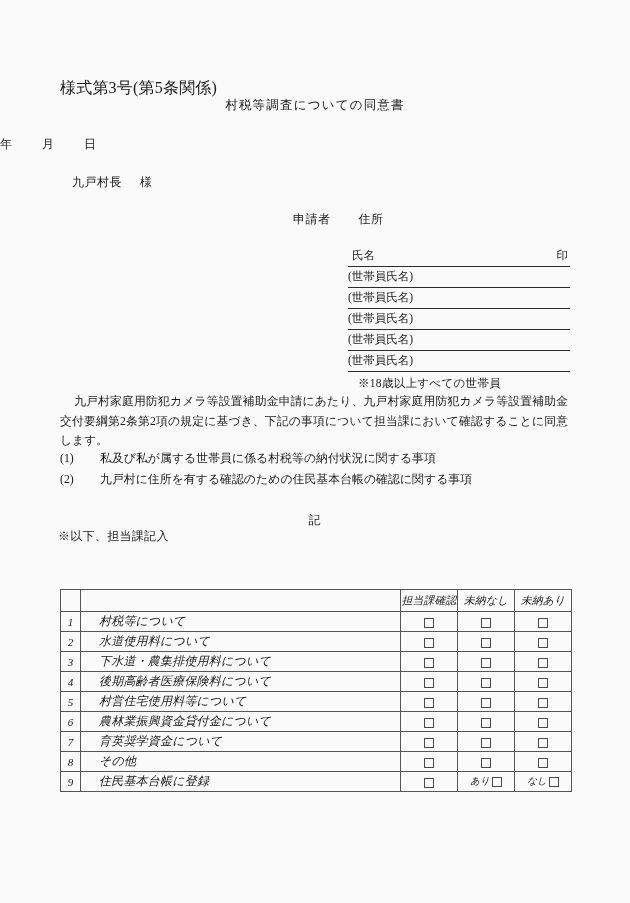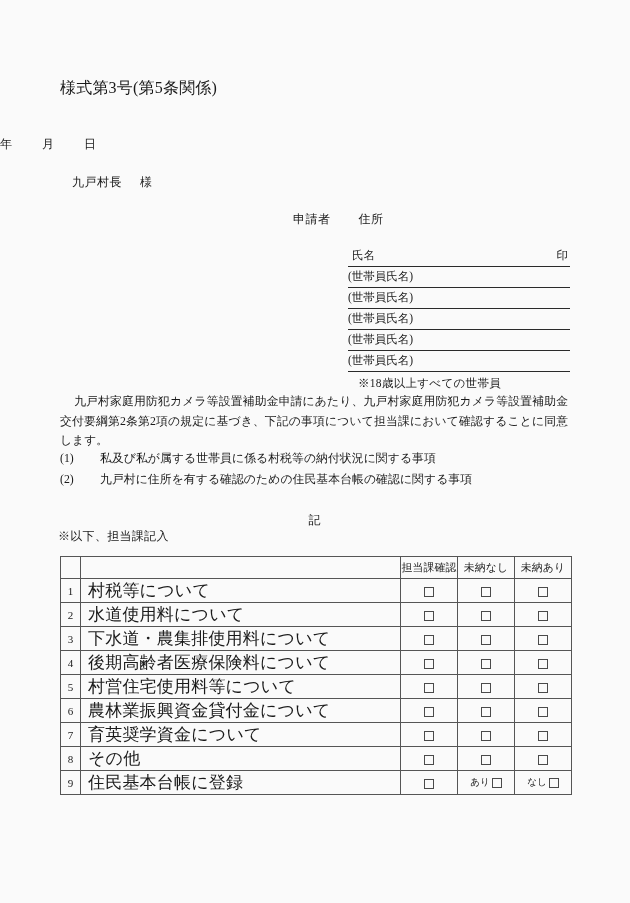--- a/index.html
+++ b/index.html
@@ -132,25 +132,26 @@
   #note-staff {
     left: 58px; top: 528px;
     font-size: 12px;
     letter-spacing: 0.3px;
   }
 
   
   #check-table {
     position: absolute;
     left: 60px;
-    top: 556px;
+    top: 589px;
     width: 512px;
     border-collapse: collapse;
     table-layout: fixed;
     font-size: 11.2px;
+    font-style: italic;
   }
   #check-table th,
   #check-table td {
     border: 1px solid #555;
     padding: 0;
     height: 19px;
     font-weight: normal;
     color: #1a1a1a;
   }
   #check-table thead th { height: 21px; }
@@ -162,23 +163,23 @@
     text-align: center;
     font-size: 10.8px;
     letter-spacing: 0.2px;
   }
   #check-table td.cell-num {
     text-align: center;
     font-size: 11px;
   }
   #check-table td.cell-item {
     text-align: left;
-    padding-left: 7px;
+    padding-left: 18px;
     letter-spacing: 0.2px;
-    font-size: 17px;
+    font-size: 12px;
   }
   #check-table td.cell-check {
     text-align: center;
   }
   .chkbox {
     display: inline-block;
     width: 8px;
     height: 8px;
     border: 1px solid #4a4a4a;
     background: #fafafa;
@@ -191,20 +192,21 @@
     letter-spacing: 0;
   }
 </style>
 </head>
 <body>
 
 <div class="page">
 
   <div class="abs" id="form-code">様式第3号(第5条関係)</div>
 
+  <div class="abs" id="doc-title">村税等調査についての同意書</div>
 
   <div class="abs" id="date-line">
     <span class="dpart">年</span>
     <span class="dpart">月</span>
     <span class="dpart">日</span>
   </div>
 
   <div class="abs" id="addressee">
     <span>九戸村長</span><span class="honor">様</span>
   </div>

